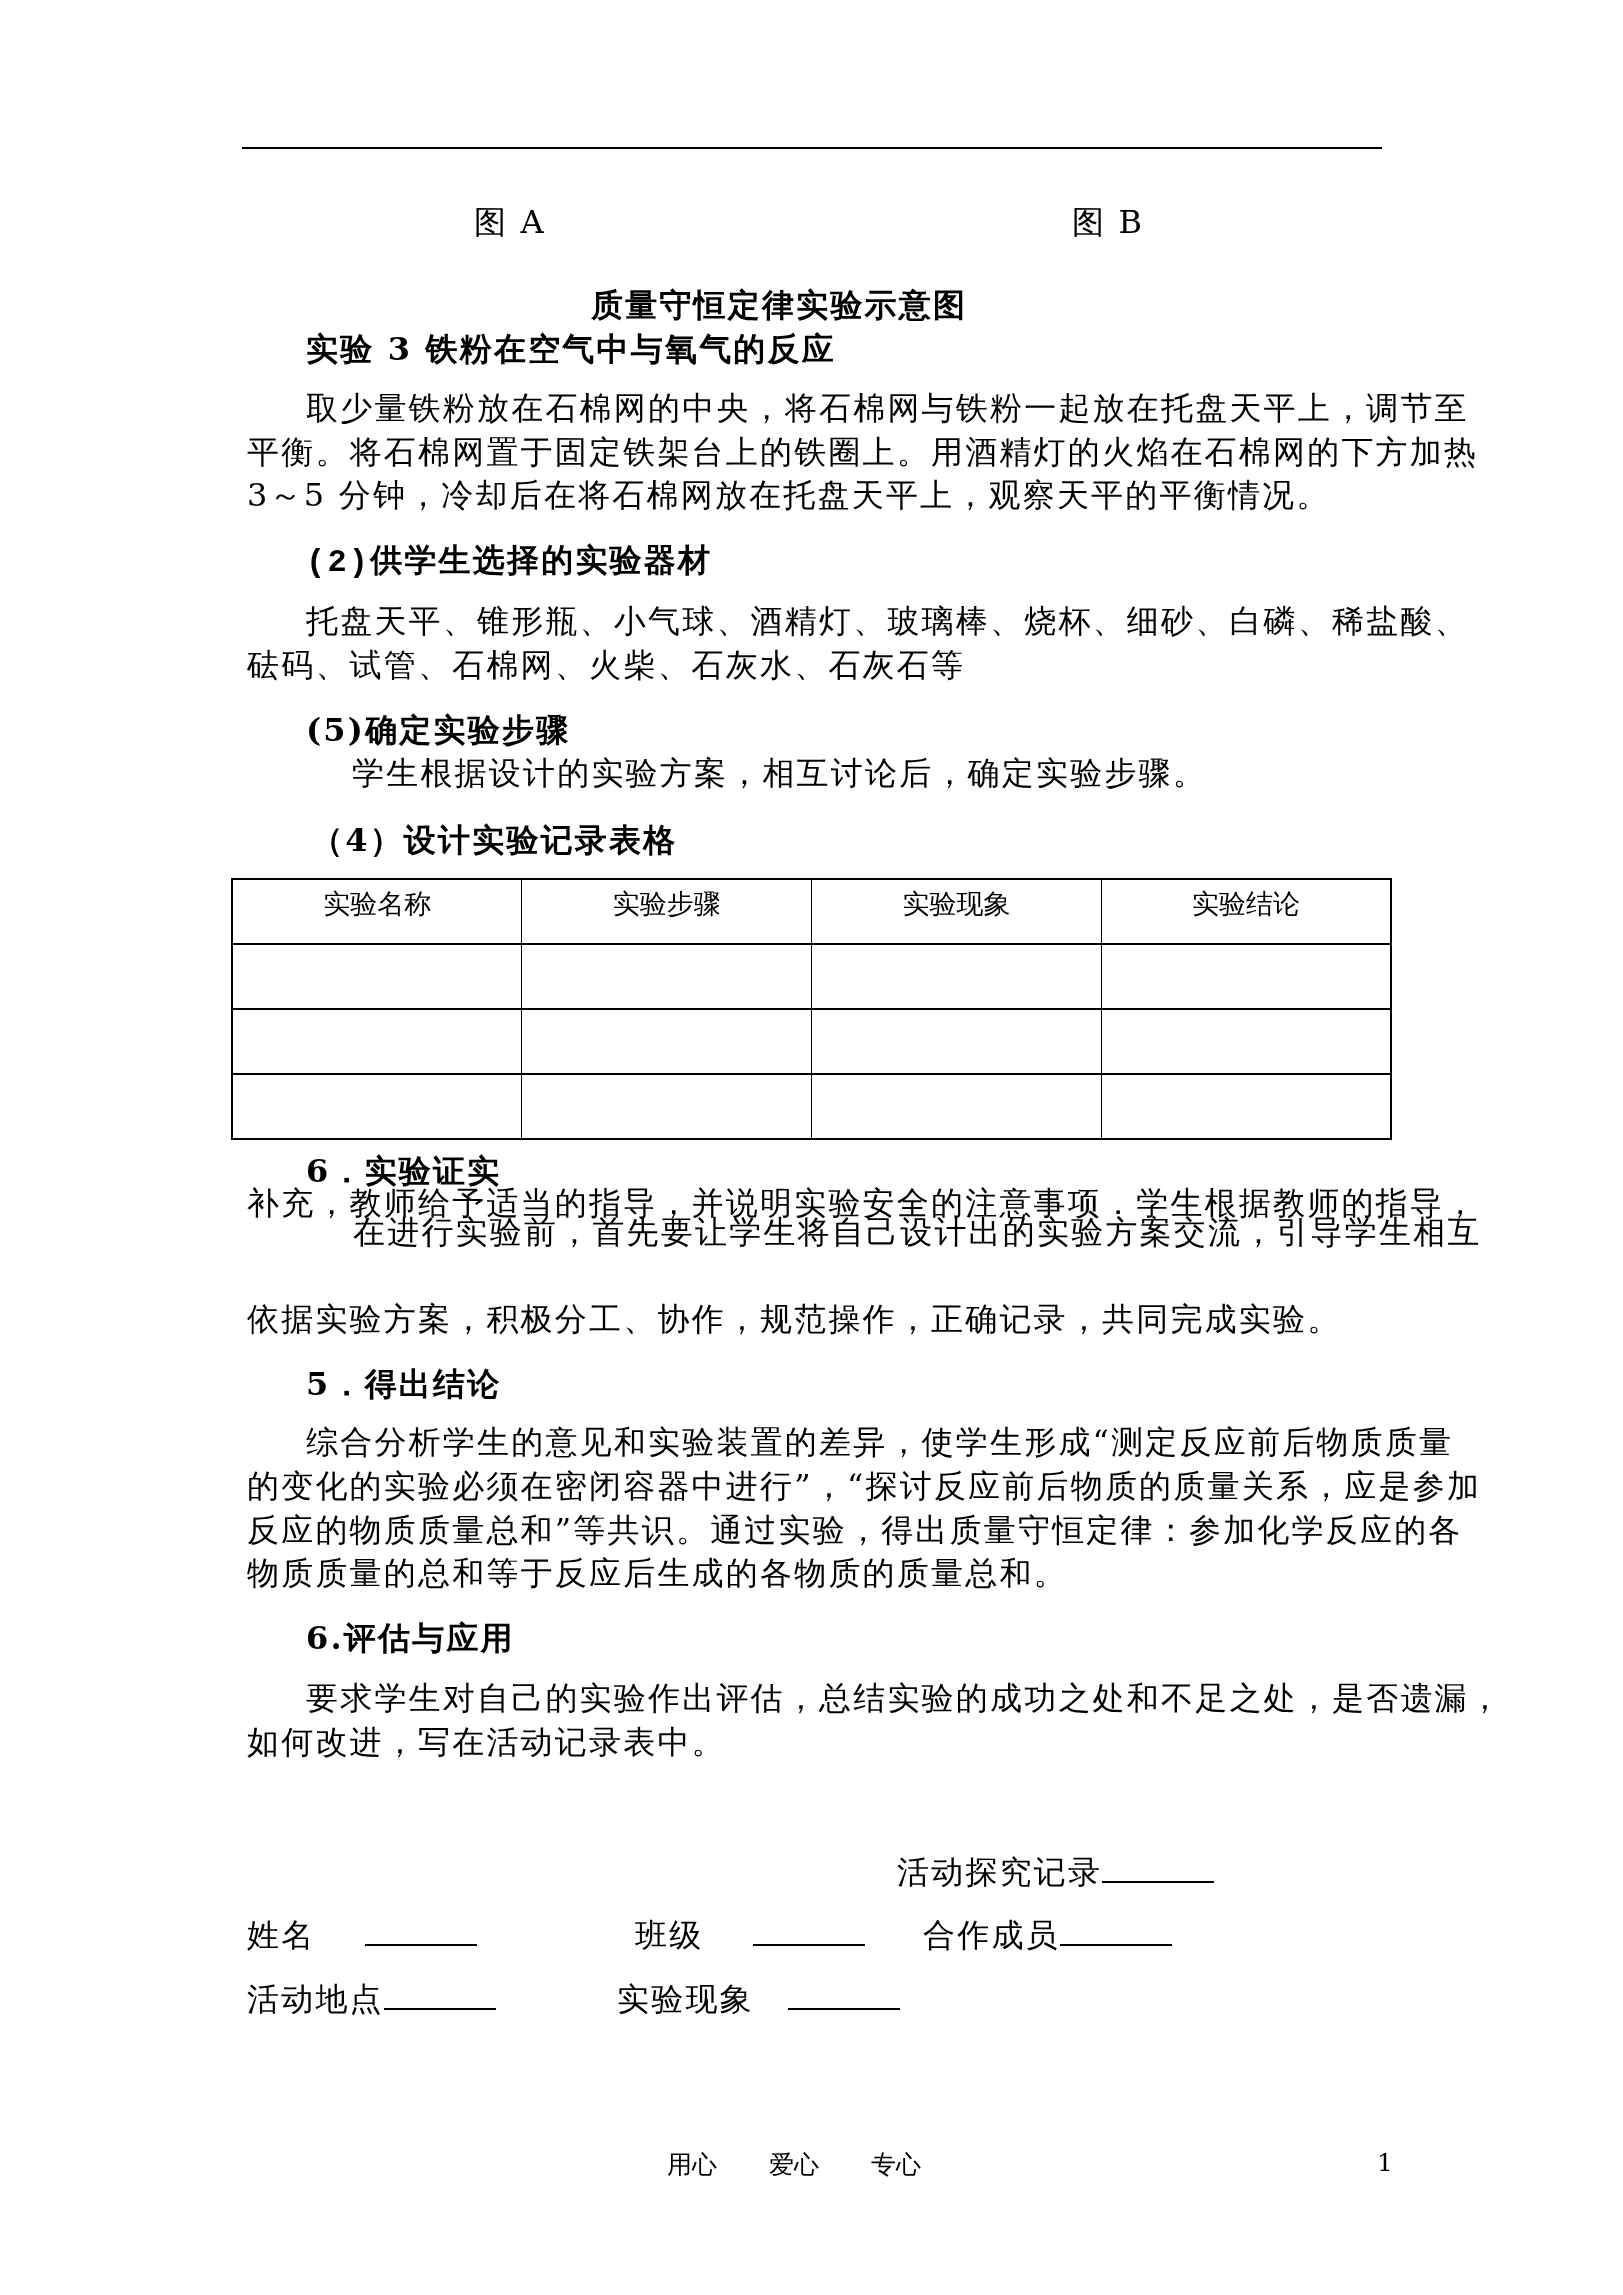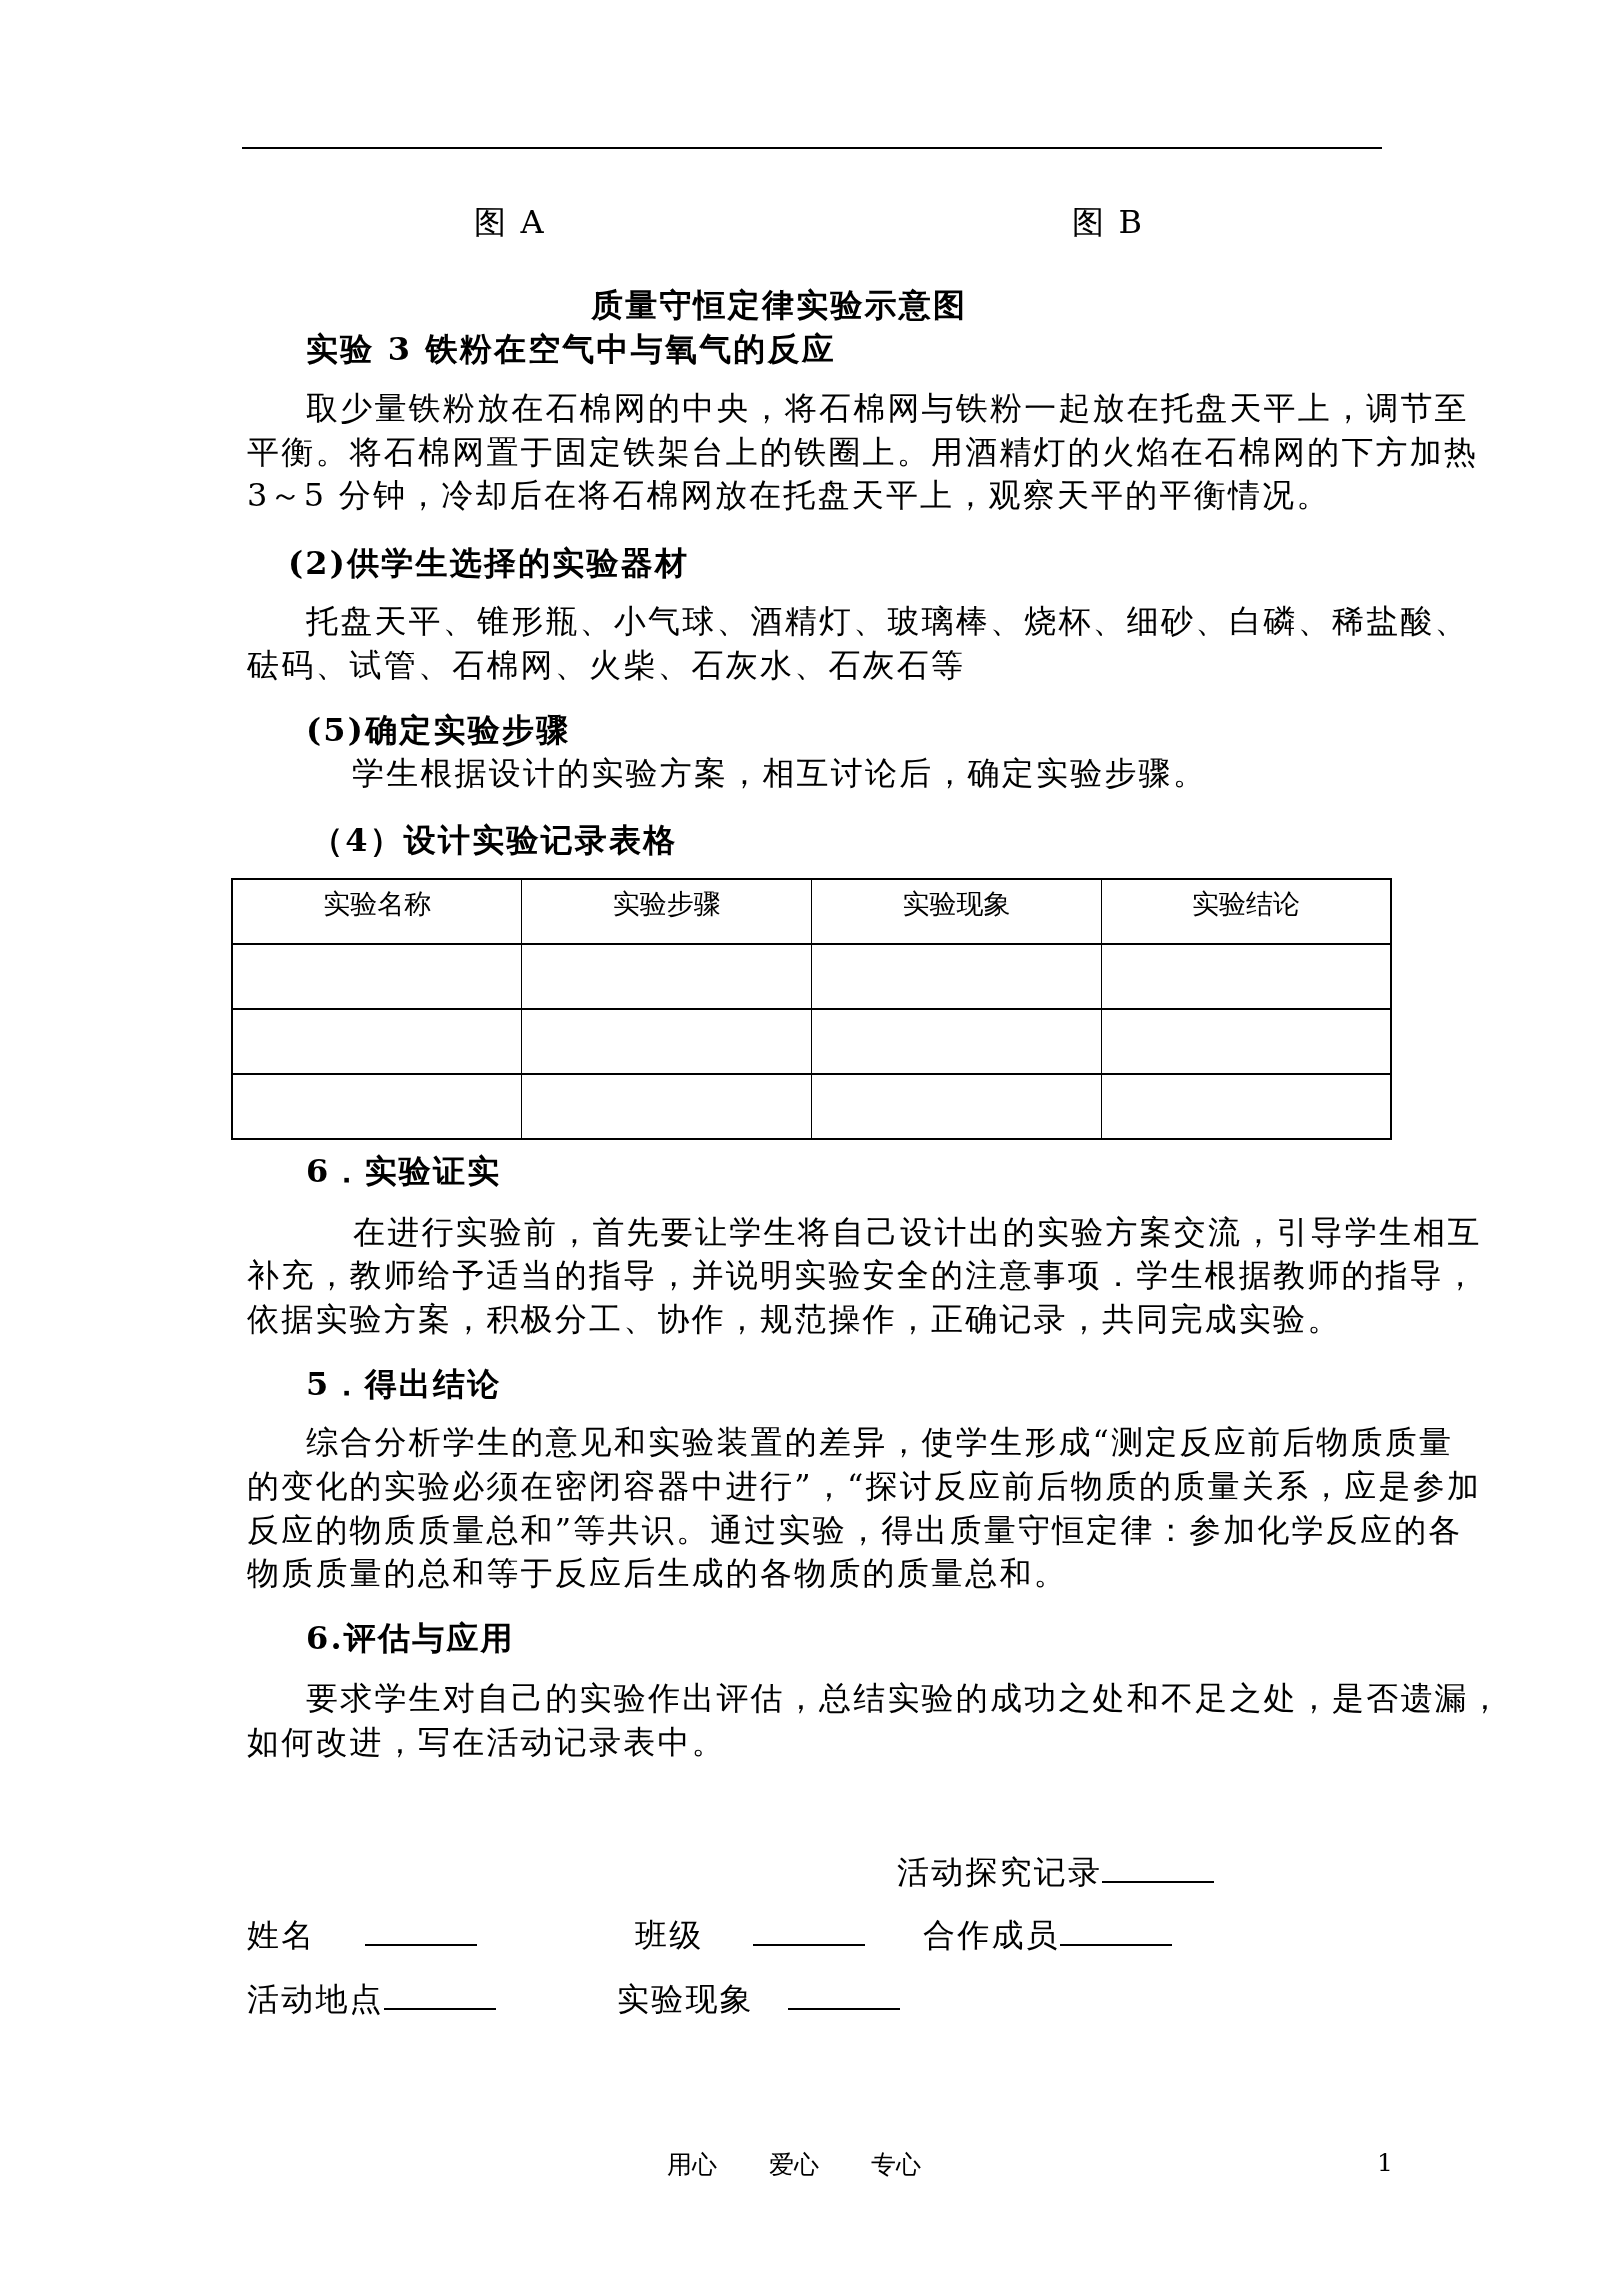--- a/index.html
+++ b/index.html
@@ -27,21 +27,21 @@
 <div class="abs body-text" style="left:474px; top:201px;">图 A</div>
 <div class="abs body-text" style="left:1072px; top:201px;">图 B</div>
 
 <div class="abs body-text bold" style="left:591px; top:276px;margin-top:8px;">质量守恒定律实验示意图</div>
 
 <div class="abs body-text bold" style="left:306px; top:328px;">实验 3 铁粉在空气中与氧气的反应</div>
 <div class="abs body-text" style="left:306px; top:387px;">取少量铁粉放在石棉网的中央，将石棉网与铁粉一起放在托盘天平上，调节至</div>
 <div class="abs body-text" style="left:247px; top:431px;">平衡。将石棉网置于固定铁架台上的铁圈上。用酒精灯的火焰在石棉网的下方加热</div>
 <div class="abs body-text" style="left:247px; top:474px;">3～5 分钟，冷却后在将石棉网放在托盘天平上，观察天平的平衡情况。</div>
 
-<div class="abs body-text bold" style="left:288px; top:542px;">(2)供学生选择的实验器材</div>
+<div class="abs body-text bold" style="left:306px; top:542px;font-family:Liberation Mono, monospace;">(2)供学生选择的实验器材</div>
 <div class="abs body-text" style="left:306px; top:600px;">托盘天平、锥形瓶、小气球、酒精灯、玻璃棒、烧杯、细砂、白磷、稀盐酸、</div>
 <div class="abs body-text" style="left:247px; top:644px;">砝码、试管、石棉网、火柴、石灰水、石灰石等</div>
 
 <div class="abs body-text bold" style="left:306px; top:709px;">(5)确定实验步骤</div>
 <div class="abs body-text" style="left:352px; top:752px;">学生根据设计的实验方案，相互讨论后，确定实验步骤。</div>
 
 <div class="abs body-text bold" style="left:311px; top:819px;">（4）设计实验记录表格</div>
 
 <table class="record">
   <tbody>
@@ -67,21 +67,21 @@
     <td></td>
     <td></td>
     <td></td>
     <td></td>
   </tr>
 </tbody>
   </table>
 
 <div class="abs body-text bold" style="left:306px; top:1150px;">6．实验证实</div>
 <div class="abs body-text" style="left:353px; top:1211px;">在进行实验前，首先要让学生将自己设计出的实验方案交流，引导学生相互</div>
-<div class="abs body-text" style="left:247px; top:1254px;text-align:right;">补充，教师给予适当的指导，并说明实验安全的注意事项．学生根据教师的指导，</div>
+<div class="abs body-text" style="left:247px; top:1182px;text-align:right;">补充，教师给予适当的指导，并说明实验安全的注意事项．学生根据教师的指导，</div>
 <div class="abs body-text" style="left:247px; top:1298px;">依据实验方案，积极分工、协作，规范操作，正确记录，共同完成实验。</div>
 
 <div class="abs body-text bold" style="left:306px; top:1363px;">5．得出结论</div>
 <div class="abs body-text" style="left:306px; top:1421px;">综合分析学生的意见和实验装置的差异，使学生形成“测定反应前后物质质量</div>
 <div class="abs body-text" style="left:247px; top:1465px;">的变化的实验必须在密闭容器中进行”，“探讨反应前后物质的质量关系，应是参加</div>
 <div class="abs body-text" style="left:247px; top:1509px;">反应的物质质量总和”等共识。通过实验，得出质量守恒定律：参加化学反应的各</div>
 <div class="abs body-text" style="left:247px; top:1552px;">物质质量的总和等于反应后生成的各物质的质量总和。</div>
 
 <div class="abs body-text bold" style="left:306px; top:1617px;">6.评估与应用</div>
 <div class="abs body-text" style="left:306px; top:1677px;">要求学生对自己的实验作出评估，总结实验的成功之处和不足之处，是否遗漏，</div>

